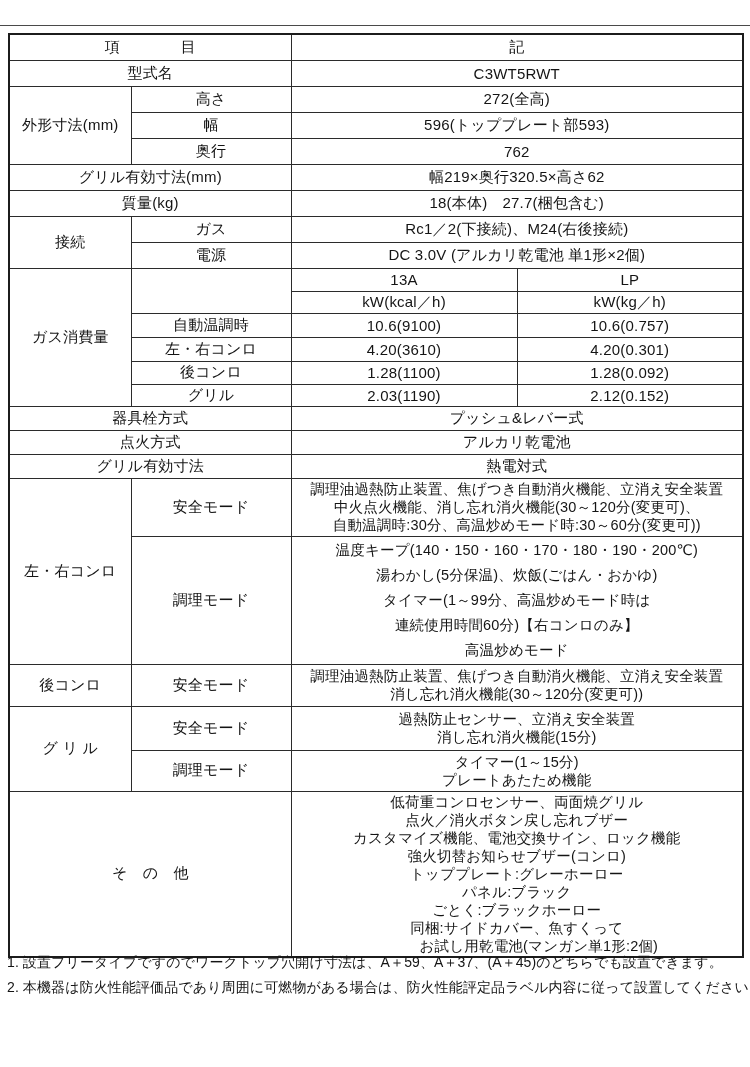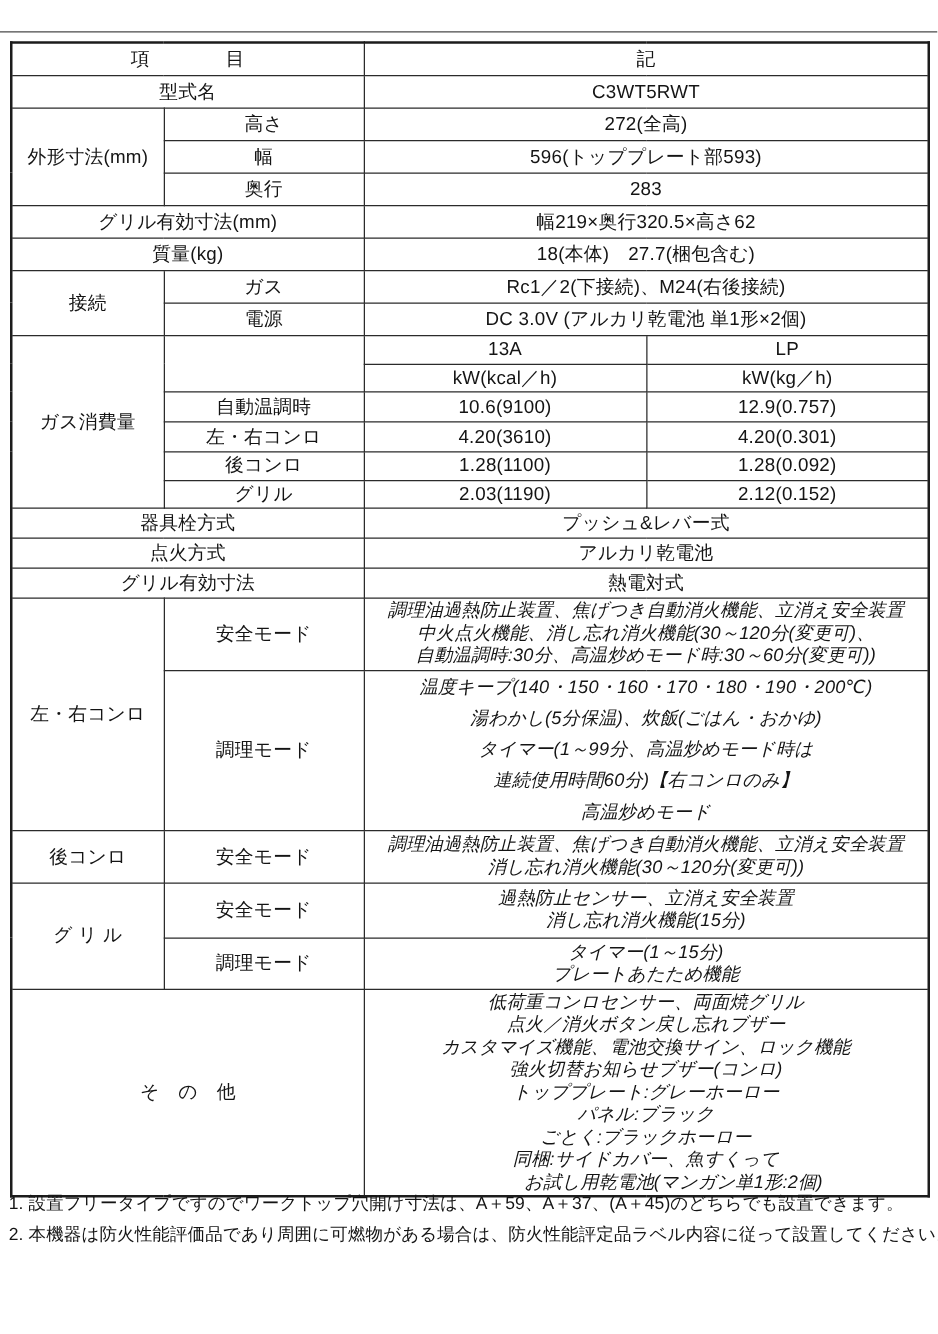--- a/index.html
+++ b/index.html
@@ -40,21 +40,20 @@
     padding: 1px 4px;
     overflow: hidden;
     letter-spacing: 0.2px;
   }
   td.ml {
     text-align: left;
     white-space: pre-line;
     line-height: 18px;
     padding: 3px 4px 3px 6px;
     font-size: 14.5px;
-    font-style: italic;
   }
   td.ml5 { line-height: 25px; }
   
   tr.h26 { height: 26px; }
   tr.h24 { height: 24px; }
   tr.h23 { height: 23px; }
   tr.h22 { height: 22px; }
   tr.h58 { height: 58px; }
   tr.h88 { height: 88px; }
   tr.h42 { height: 42px; }
@@ -102,21 +101,21 @@
     <td rowspan="3">外形寸法(mm)</td>
     <td>高さ</td>
     <td colspan="2">272(全高)</td>
   </tr>
   <tr class="h26">
     <td>幅</td>
     <td colspan="2">596(トッププレート部593)</td>
   </tr>
   <tr class="h26">
     <td>奥行</td>
-    <td colspan="2">283</td>
+    <td colspan="2">762</td>
   </tr>
 
   <tr class="h26">
     <td colspan="2">グリル有効寸法(mm)</td>
     <td colspan="2">幅219×奥行320.5×高さ62</td>
   </tr>
 
   <tr class="h26">
     <td colspan="2">質量(kg)</td>
     <td colspan="2">18(本体)　27.7(梱包含む)</td>
@@ -138,21 +137,21 @@
     <td>13A</td>
     <td>LP</td>
   </tr>
   <tr class="h22">
     <td>kW(kcal／h)</td>
     <td>kW(kg／h)</td>
   </tr>
   <tr class="h24">
     <td>自動温調時</td>
     <td>10.6(9100)</td>
-    <td>12.9(0.757)</td>
+    <td>10.6(0.757)</td>
   </tr>
   <tr class="h24">
     <td>左・右コンロ</td>
     <td>4.20(3610)</td>
     <td>4.20(0.301)</td>
   </tr>
   <tr class="h23">
     <td>後コンロ</td>
     <td>1.28(1100)</td>
     <td>1.28(0.092)</td>

